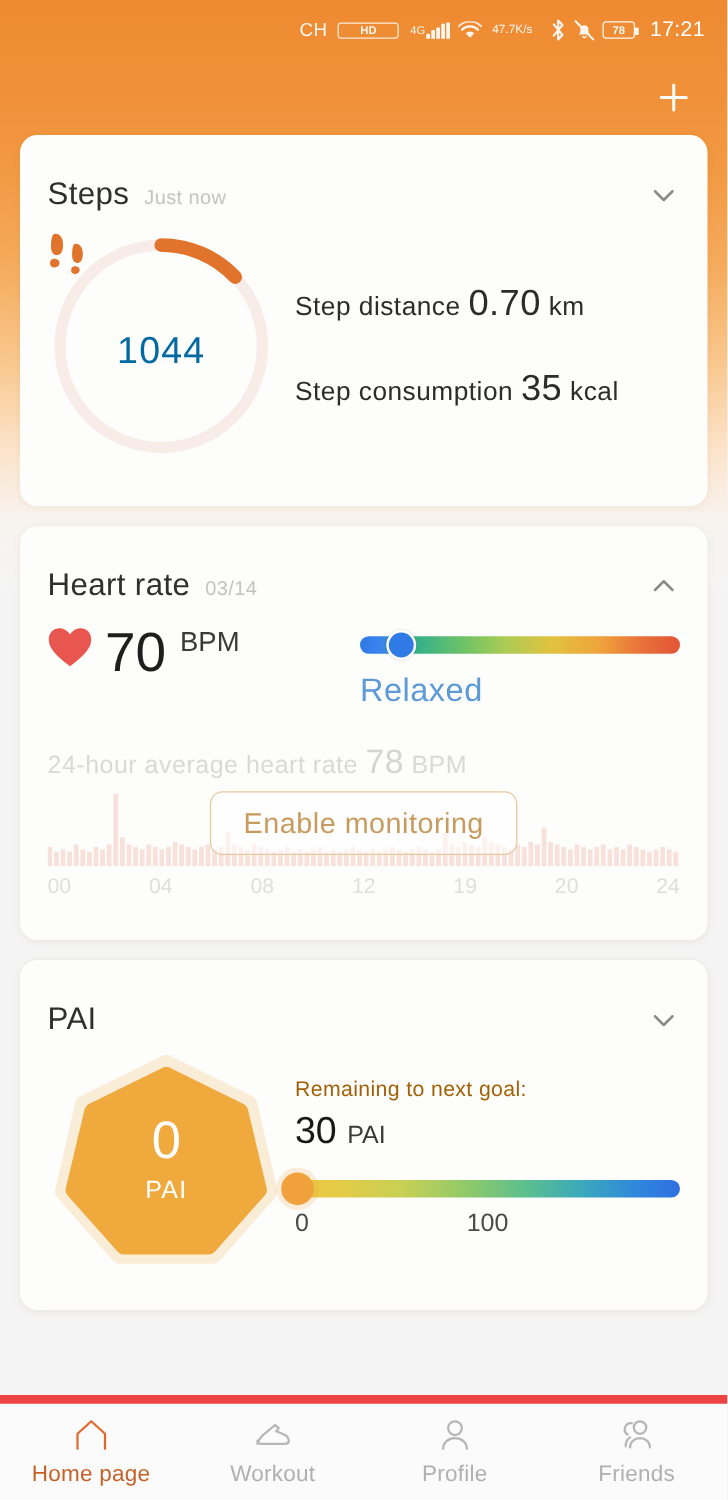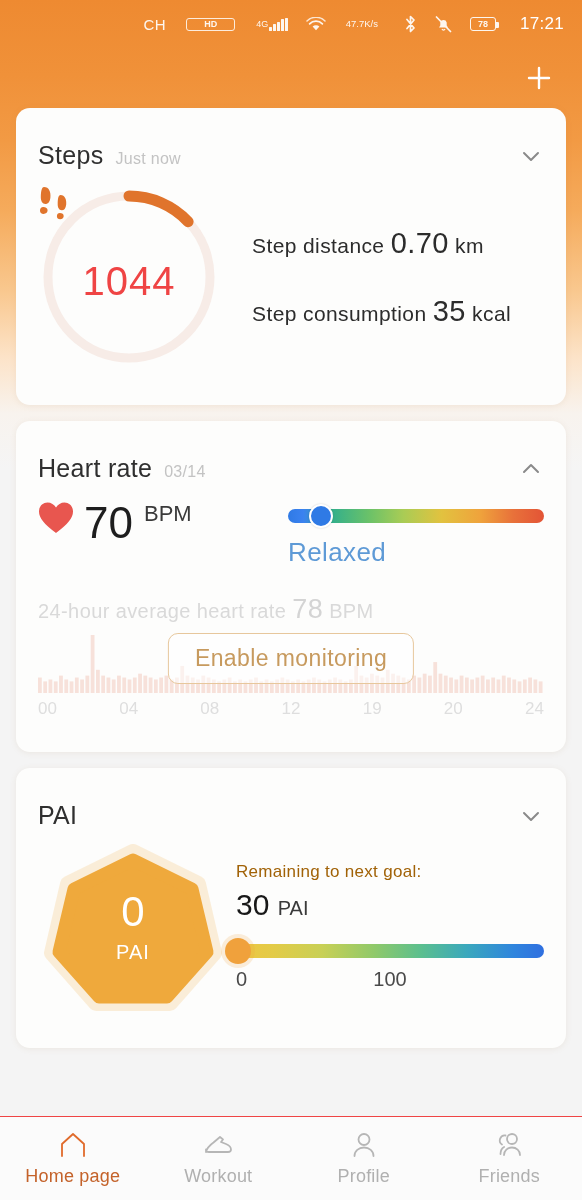--- a/index.html
+++ b/index.html
@@ -20,21 +20,21 @@
       #f8f3ee 88%, #f5f5f5 100%);
     z-index: 0;
   }
 
   
   .statusbar {
     position: relative; z-index: 3;
     height: 48px;
     display: flex; align-items: center; justify-content: flex-end;
     padding: 0 18px 0 0;
-    gap: 18px;
+    gap: 6px;
     color: #fff;
     font-size: 15px;
   }
   .sb-item { display: flex; align-items: center; opacity: .92; }
   .sb-text { font-size: 15px; letter-spacing: .5px; }
   .hd-badge {
     border: 1.5px solid rgba(255,255,255,.9);
     border-radius: 3px;
     font-size: 9px; font-weight: bold;
     padding: 1px 17px; line-height: 1;
@@ -96,23 +96,23 @@
   
   .steps-body { display:flex; align-items:center; padding-top: 6px; }
   .ring-wrap { position: relative; width: 190px; height: 190px; flex: none; margin-left: -4px;}
   .ring-wrap svg { position:absolute; inset:0; }
   .ring-center {
     position:absolute; inset:0;
     display:flex; flex-direction:column; align-items:center; justify-content:center;
     gap: 6px;
   }
   .foot { display:flex; gap:3px; align-items:flex-start; margin-bottom:2px;}
-  .steps-count { font-size: 40px; color:#ef4444; font-weight: 400; letter-spacing:1px;}
+  .steps-count { font-size: 30px; color:#0369a1; font-weight: 400; letter-spacing:1px;}
   .steps-stats { flex:1; padding-left: 12px; }
-  .stat-line { font-size: 21px; color:#2c2c2c; line-height: 1.45; letter-spacing:.4px;margin-left:16px;}
+  .stat-line { font-size: 21px; color:#2c2c2c; line-height: 1.45; letter-spacing:.4px;}
   .stat-line + .stat-line { margin-top: 26px; }
   .stat-big { font-size: 29px; }
 
   
   .hr-row { display:flex; align-items:flex-start; margin-top: 18px; }
   .hr-left { display:flex; align-items:flex-start; gap:10px; width: 250px; flex:none; }
   .heart { width: 36px; height: 34px; flex:none; }
   .hr-val { font-size: 44px; color:#1e1e1e; font-weight: 400; line-height:1;}
   .hr-unit { font-size: 22px; color:#3a3a3a; margin-left:1px;}
   .hr-right { flex:1; padding-top: 8px; }
@@ -178,21 +178,21 @@
     position: relative; margin-top: 10px; height: 26px;
     font-size: 20px; color:#4a4a4a;
   }
   .pai-scale .s0 { position:absolute; left:0; }
   .pai-scale .s100 { position:absolute; left: 50%; transform: translateX(-50%);}
 
   
   .tabbar {
     position: absolute; left:0; right:0; bottom:0; height: 84px;
     background: #fbfbfb;
-    border-top: 1px solid #ef4444;
+    border-top: 7px solid #ef4444;
     display:flex; z-index: 5;
   }
   .tab {
     flex:1; display:flex; flex-direction:column;
     align-items:center; justify-content:center; gap: 7px;
     cursor:pointer;
   }
   .tab svg { fill:none; stroke:#b6b6b6; stroke-width:1.8;
     stroke-linecap:round; stroke-linejoin:round;}
   .tab .tab-label { font-size: 18px; color:#b0b0b0; letter-spacing:.2px;}

